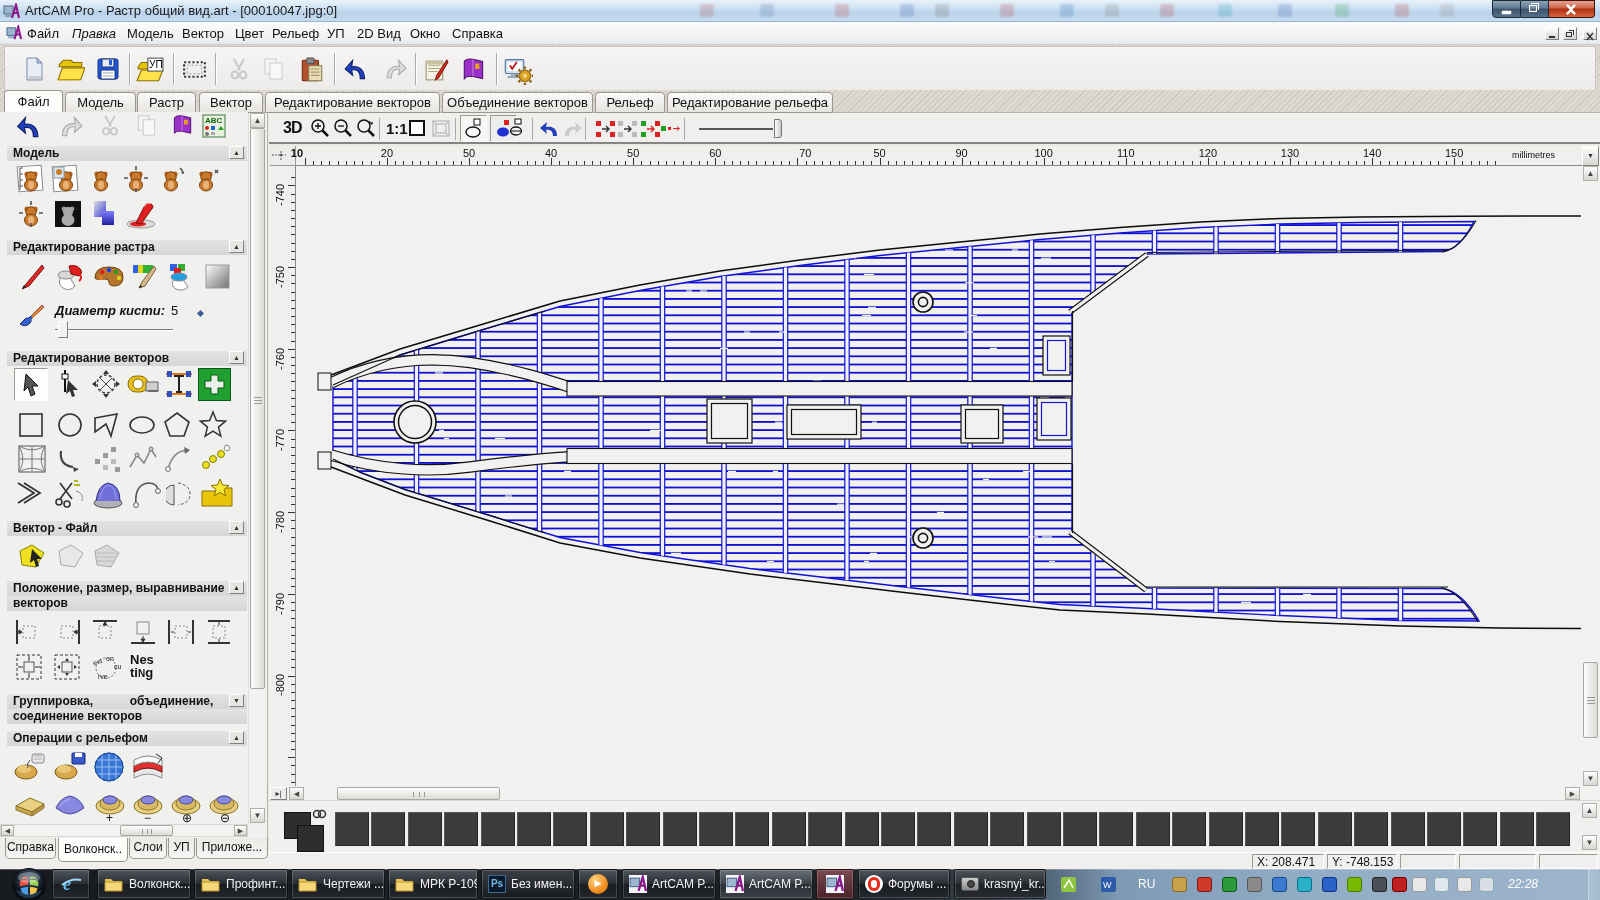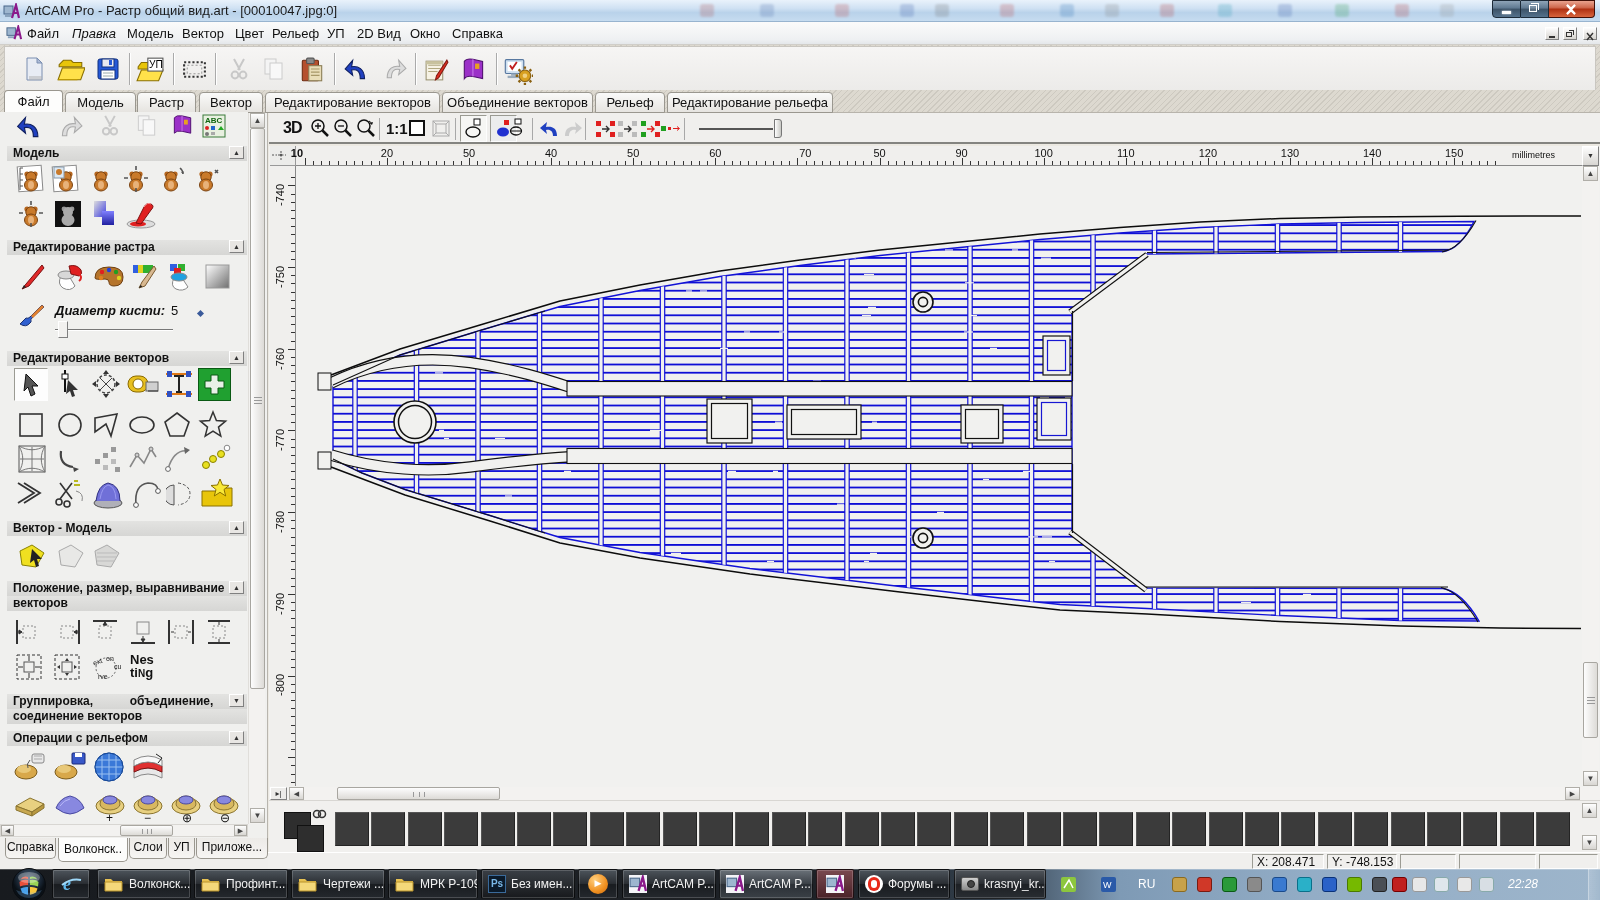--- a/index.html
+++ b/index.html
@@ -453,21 +453,21 @@
       <circle cx="28" cy="14" r="2.4" fill="#fff" stroke="#555"></circle>
     </svg>
 <svg class="abs" style="left:166px;top:364px" width="32" height="34" viewBox="0 0 32 34">
       <path d="M8 28 a10 10 0 0 1 0 -20 z" fill="#ddd" stroke="#555"></path>
       <path d="M12 6 q12 2 12 11 q0 9 -12 11" fill="none" stroke="#555" stroke-dasharray="3 2"></path>
     </svg>
 <svg class="abs" style="left:200px;top:364px" width="34" height="34" viewBox="0 0 34 34">
       <path d="M2 14 h18 l2 -3 h10 v18 h-30 z" fill="#e8c50a" stroke="#8a7000"></path>
       <path d="M20 2 l2.5 6 6.5 0.5 -5 4 1.7 6.5 -5.7 -3.7 -5.7 3.7 1.7 -6.5 -5 -4 6.5 -0.5 z" fill="#f8e838" stroke="#8a7000"></path>
     </svg>
-<div class="abs hdr" style="left:7px;top:408px;width:240px;height:15px;">Вектор - Модель</div>
+<div class="abs hdr" style="left:7px;top:408px;width:240px;height:15px;">Вектор - Файл</div>
 <div class="abs bevel" style="left:229px;top:408px;width:15px;height:13px;background:#e8e6e3;font-size:7px;text-align:center;line-height:12px;color:#333;">▲</div>
 <svg class="abs" style="left:16px;top:428px" width="34" height="30" viewBox="0 0 34 30">
       <path d="M4 10 L16 4 L28 12 L20 26 L6 24 z" fill="#f0e020" stroke="#8a8200"></path>
       <path d="M16 8 L26 18 L21 18 L23 25 L20 26 L18 19 L14 22 z" fill="#222"></path>
     </svg>
 <svg class="abs" style="left:55px;top:428px" width="34" height="30" viewBox="0 0 34 30">
       <path d="M4 10 L16 4 L28 12 L20 26 L6 24 z" fill="#e8e8e6" stroke="#aaa"></path>
     </svg>
 <svg class="abs" style="left:91px;top:428px" width="34" height="30" viewBox="0 0 34 30">
       <path d="M4 10 L16 4 L28 12 L20 26 L6 24 z" fill="#d8d8d6" stroke="#aaa"></path>

